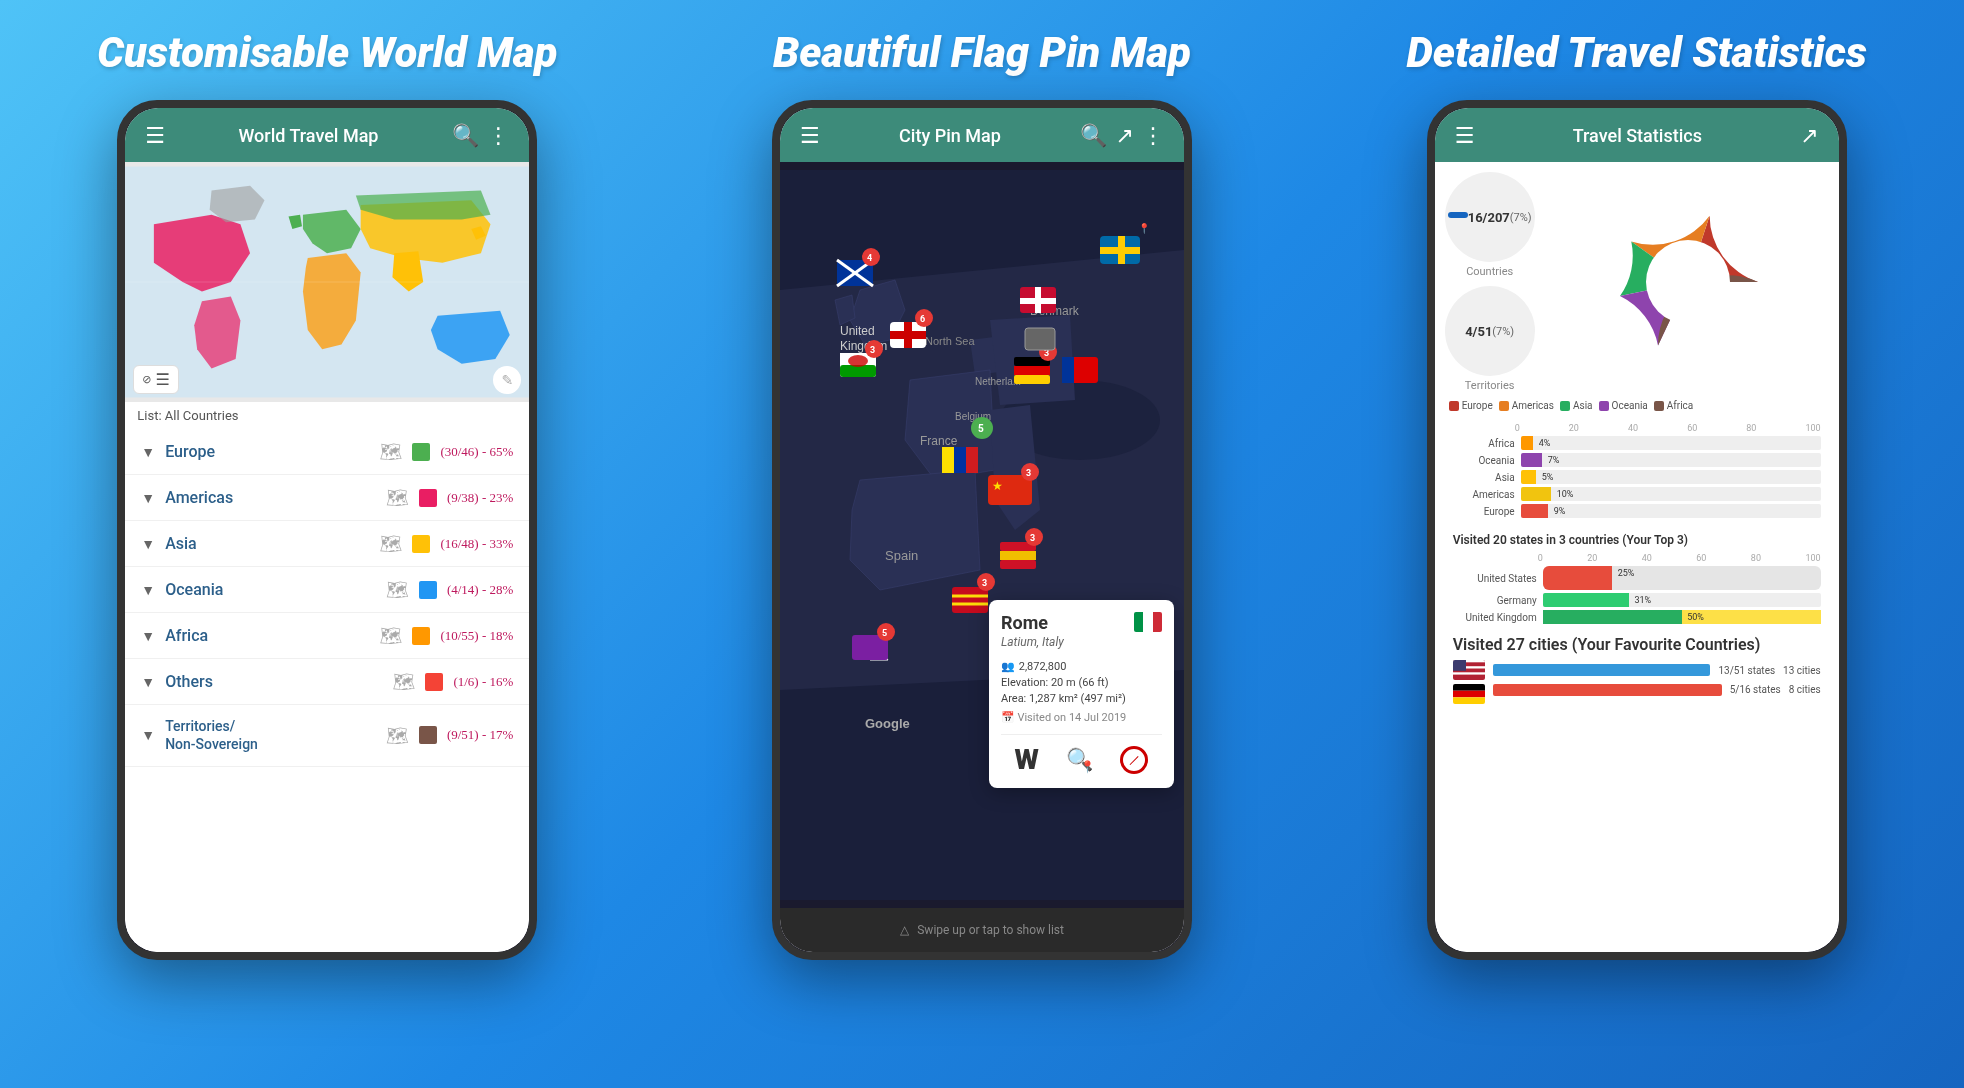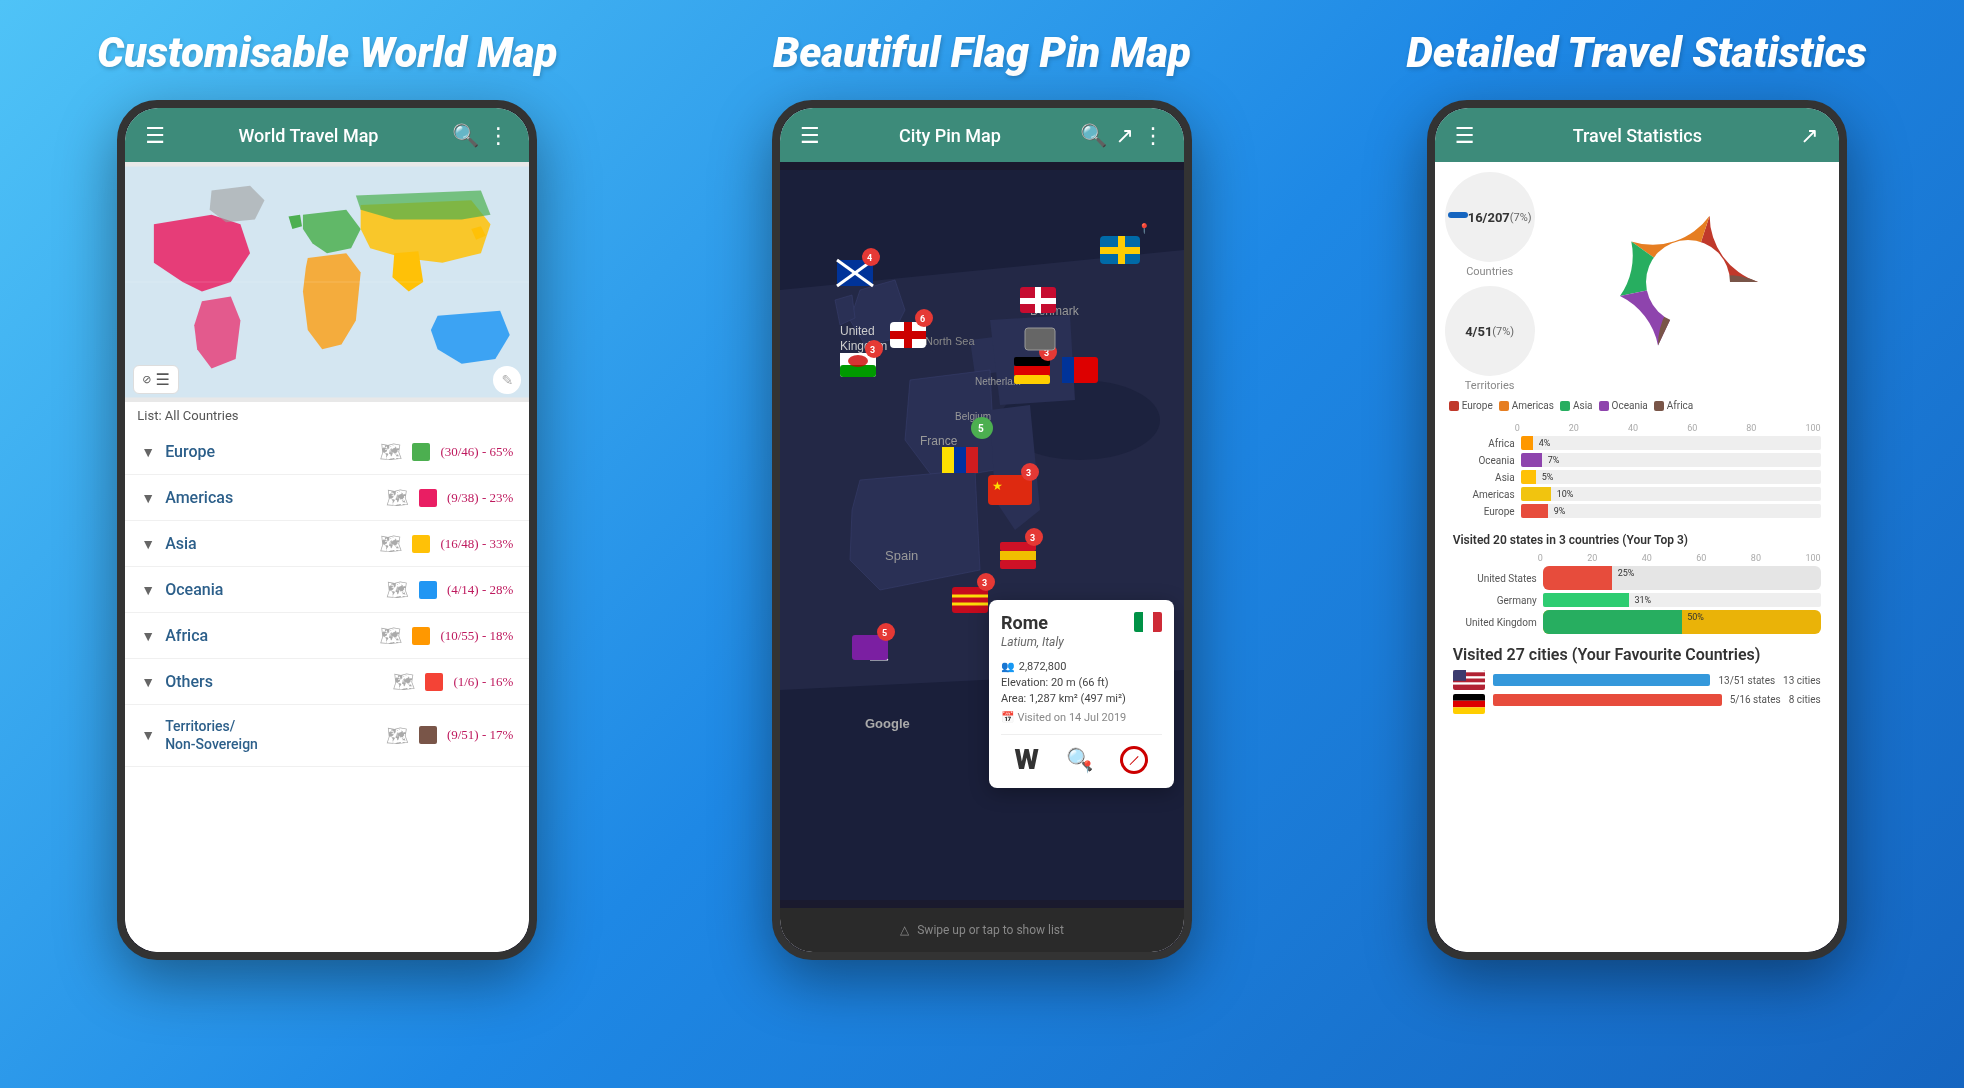--- a/index.html
+++ b/index.html
@@ -700,21 +700,21 @@
           <div style="display:flex;align-items:center;margin:3px 0;">
             <span style="font-size:10px;color:#555;width:84px;text-align:right;margin-right:6px;">Germany</span>
             <div style="flex:1;height:14px;background:#eee;border-radius:2px;overflow:hidden;position:relative;">
               <div style="width:31%;height:100%;background:#2ecc71;"></div>
               <span style="position:absolute;left:33%;top:0;line-height:14px;font-size:9px;color:#333;">31%</span>
             </div>
           </div>
 
           <div style="display:flex;align-items:center;margin:3px 0;">
             <span style="font-size:10px;color:#555;width:84px;text-align:right;margin-right:6px;">United Kingdom</span>
-            <div style="flex:1;height:24px;background:#eab308;border-radius:6px;overflow:hidden;position:relative;">
+            <div style="flex:1;height:14px;background:#fde047;border-radius:0;overflow:hidden;position:relative;">
               <div style="width:50%;height:100%;background:#27ae60;"></div>
               <span style="position:absolute;left:52%;top:0;line-height:14px;font-size:9px;color:#333;">50%</span>
             </div>
           </div>
         </div>
 
         <div style="padding:4px 8px;">
           <div style="font-size:16px;color:#333;font-weight:600;margin-bottom:6px;">Visited 27 cities (Your Favourite Countries)</div>
 
           <div style="display:flex;align-items:center;gap:8px;margin:4px 0;">

